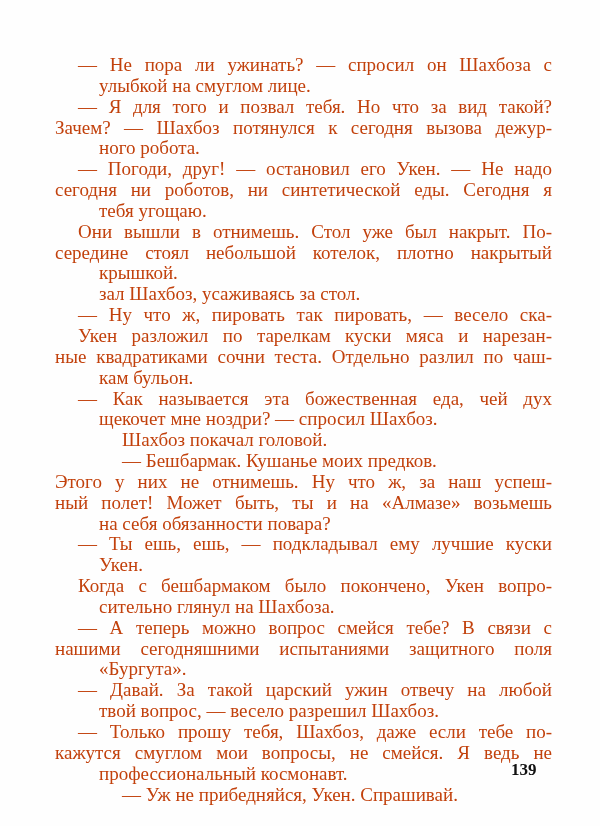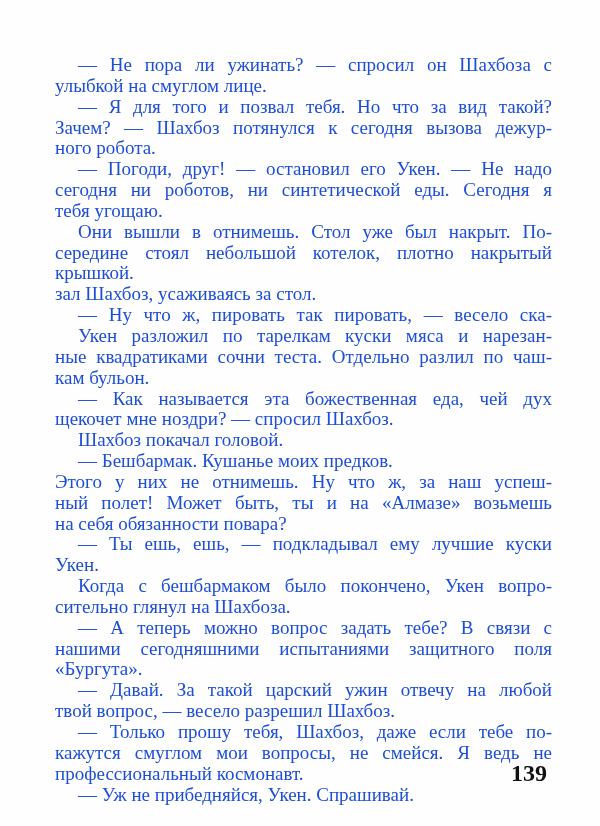--- a/index.html
+++ b/index.html
@@ -3,33 +3,33 @@
 <meta charset="utf-8">
 <style>
   html, body { margin: 0; padding: 0; background: #ffffff; }
   body { width: 600px; height: 826px; position: relative; overflow: hidden; }
   .page {
     position: absolute; left: 0; top: 0; width: 600px; height: 826px; background: #fefefe;
   }
   .text-block {
     position: absolute; left: 55px; top: 55px; width: 497px;
     font-family: "Liberation Serif", "DejaVu Serif", serif;
-    font-size: 19px; line-height: 20.85px; color: #1d4ed8;
+    font-size: 19px; line-height: 20.85px; color: #c2410c;
     text-align: justify;
   }
   .line {
     display: block; height: 20.85px; white-space: nowrap;
     text-align: justify; text-align-last: justify;
   }
-  .line.last { text-align-last: left; }
+  .line.last { text-align-last: left; margin-left: 44px; }
   .line.indent { padding-left: 23px; }
   .page-number {
     position: absolute; left: 511px; top: 760px;
     font-family: "Liberation Serif", "DejaVu Serif", serif;
-    font-weight: bold; font-size: 24px; color: #111;
+    font-weight: bold; font-size: 17px; color: #111;
   }
 </style>
 </head>
 <body>
 
 <div class="page">
   <div class="text-block" id="text-block">
       <span class="line indent">— Не пора ли ужинать? — спросил он Шахбоза с</span>
       <span class="line last">улыбкой на смуглом лице.</span>
       <span class="line indent">— Я для того и позвал тебя. Но что за вид такой?</span>
@@ -50,21 +50,21 @@
       <span class="line last">щекочет мне ноздри? — спросил Шахбоз.</span>
       <span class="line indent last">Шахбоз покачал головой.</span>
       <span class="line indent last">— Бешбармак. Кушанье моих предков.</span>
       <span class="line">Этого у них не отнимешь. Ну что ж, за наш успеш-</span>
       <span class="line">ный полет! Может быть, ты и на «Алмазе» возьмешь</span>
       <span class="line last">на себя обязанности повара?</span>
       <span class="line indent">— Ты ешь, ешь, — подкладывал ему лучшие куски</span>
       <span class="line last">Укен.</span>
       <span class="line indent">Когда с бешбармаком было покончено, Укен вопро-</span>
       <span class="line last">сительно глянул на Шахбоза.</span>
-      <span class="line indent">— А теперь можно вопрос задать тебе? В связи с</span>
+      <span class="line indent">— А теперь можно вопрос смейся тебе? В связи с</span>
       <span class="line">нашими сегодняшними испытаниями защитного поля</span>
       <span class="line last">«Бургута».</span>
       <span class="line indent">— Давай. За такой царский ужин отвечу на любой</span>
       <span class="line last">твой вопрос, — весело разрешил Шахбоз.</span>
       <span class="line indent">— Только прошу тебя, Шахбоз, даже если тебе по-</span>
       <span class="line">кажутся смуглом мои вопросы, не смейся. Я ведь не</span>
       <span class="line last">профессиональный космонавт.</span>
       <span class="line indent last">— Уж не прибедняйся, Укен. Спрашивай.</span>
     </div>
   <div class="page-number">139</div>

